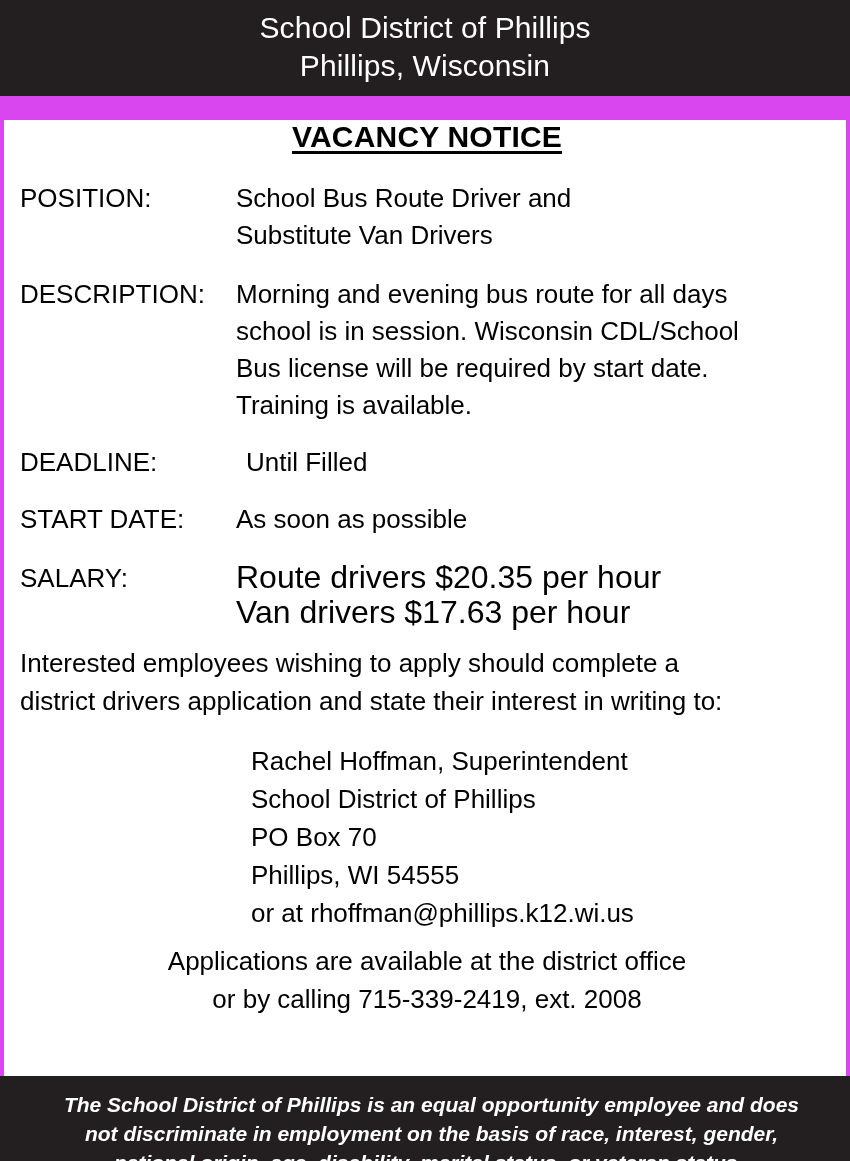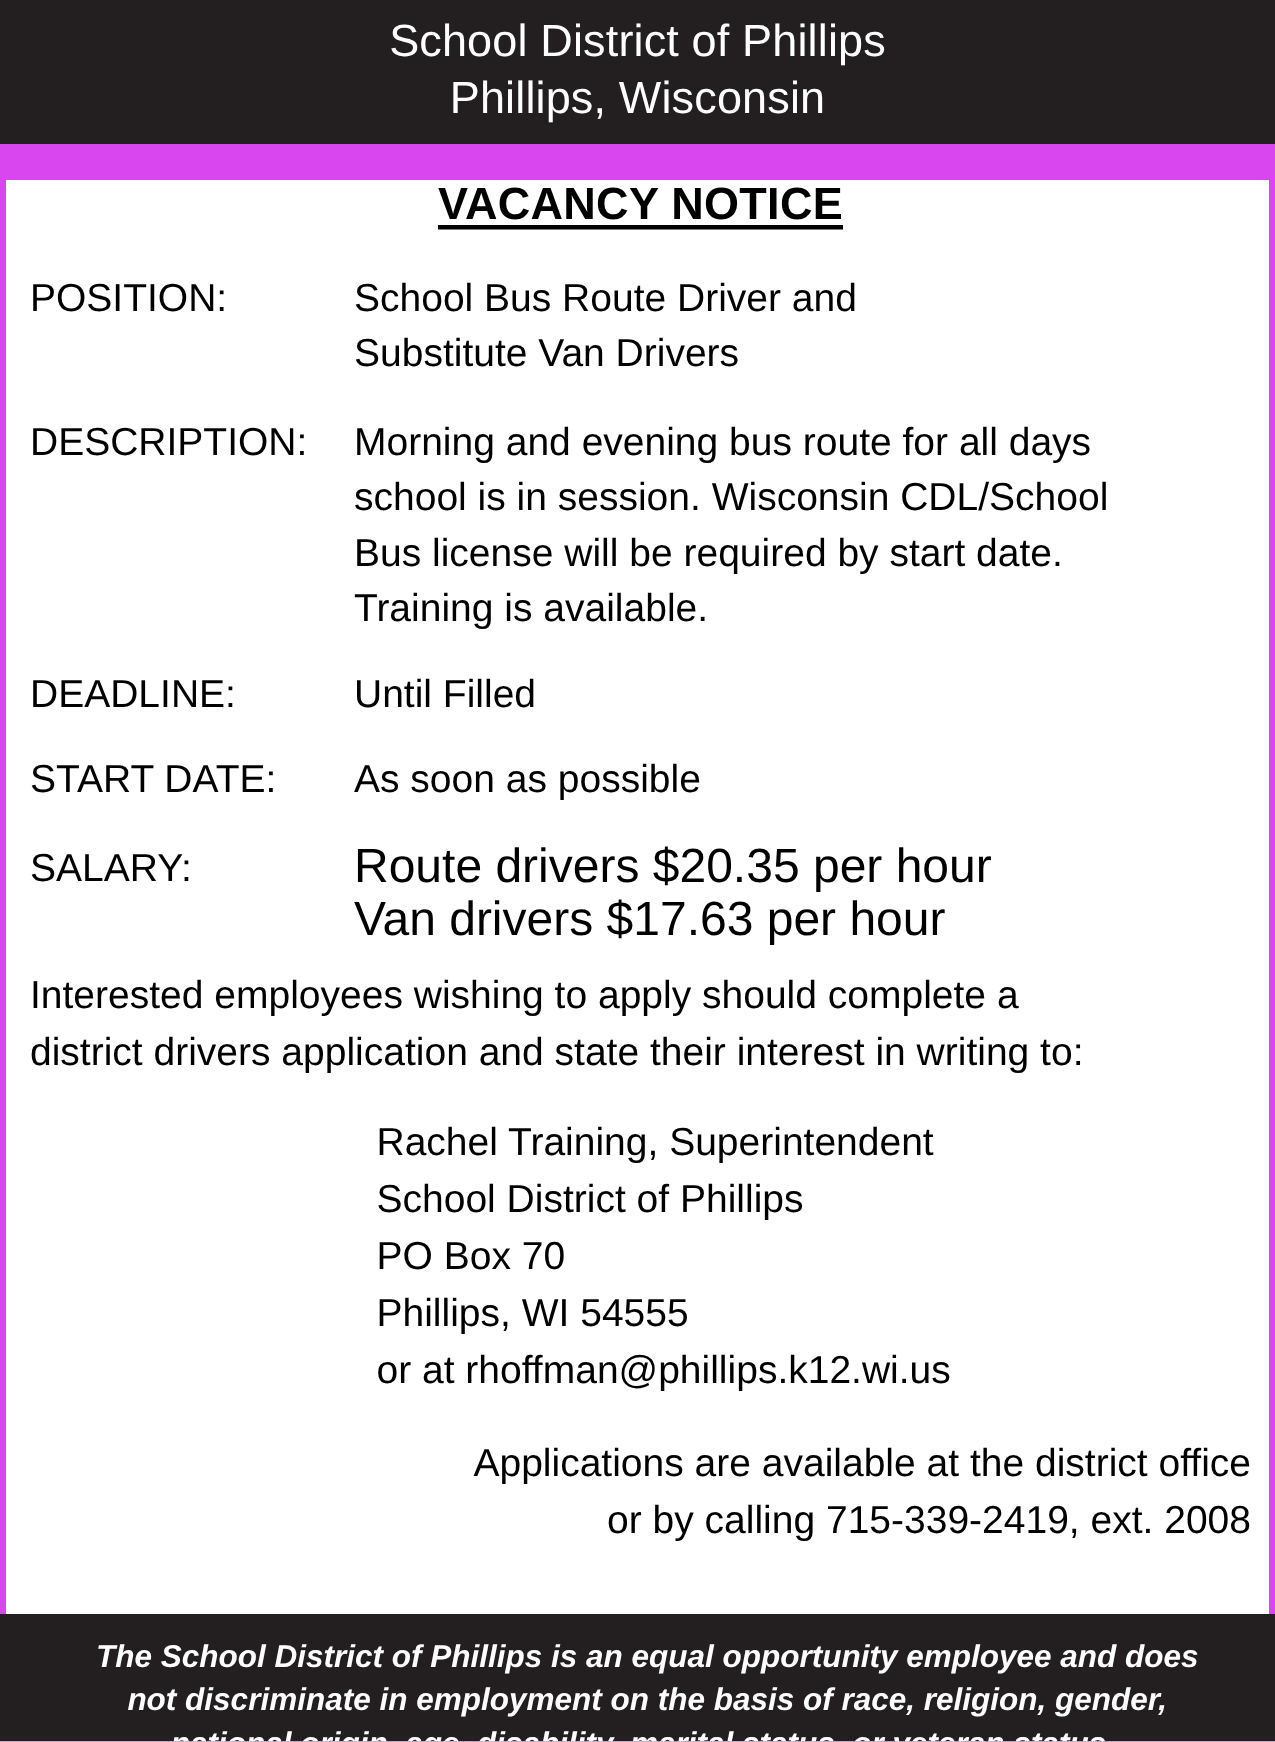--- a/index.html
+++ b/index.html
@@ -78,21 +78,21 @@
     font-size: 26px;
     line-height: 37px;
     color: #000000;
     flex: 1 1 auto;
   }
   .field-value .vline {
     display: block;
     white-space: nowrap;
   }
   .row-description { margin-bottom: 20px; }
-  .row-deadline    { margin-bottom: 20px; }
+  .row-deadline    { margin-bottom: 20px; gap: 10px; }
   .row-startdate   { margin-bottom: 22px; }
   .row-salary      { margin-bottom: 10px; }
   .row-salary .field-value .vline { font-size: 32px; line-height: 35px; }
 
   
   .apply-para {
     font-size: 26px;
     line-height: 38px;
     margin-top: 14px;
     color: #000000;
@@ -104,22 +104,22 @@
     margin-top: 22px;
     margin-left: 231px;
     font-size: 26px;
     line-height: 38px;
     color: #000000;
   }
   .address-block .aline { display: block; white-space: nowrap; }
 
   
   .closing {
-    margin-top: 24px;
-    text-align: right;
+    margin-top: 10px;
+    text-align: center;
     font-size: 26px;
     line-height: 38px;
     color: #000000;
   }
   .closing .cline { display: block; white-space: nowrap; }
 
   
   .footer-band {
     background: #231f20;
     color: #ffffff;
@@ -194,33 +194,33 @@
       </div>
 
     </div>
 
     <div class="apply-para">
       <span class="pline">Interested employees wishing to apply should complete a</span>
       <span class="pline">district drivers application and state their interest in writing to:</span>
     </div>
 
     <div class="address-block">
-      <span class="aline">Rachel Training, Superintendent</span>
+      <span class="aline">Rachel Hoffman, Superintendent</span>
       <span class="aline">School District of Phillips</span>
       <span class="aline">PO Box 70</span>
       <span class="aline">Phillips, WI 54555</span>
       <span class="aline">or at rhoffman@phillips.k12.wi.us</span>
     </div>
 
     <div class="closing">
       <span class="cline">Applications are available at the district office</span>
       <span class="cline">or by calling 715-339-2419, ext. 2008</span>
     </div>
 
   </div>
 
   <div class="footer-band">
     <div class="footer-line">The School District of Phillips is an equal opportunity employee and does</div>
-    <div class="footer-line">not discriminate in employment on the basis of race, religion, gender,</div>
+    <div class="footer-line">not discriminate in employment on the basis of race, interest, gender,</div>
     <div class="footer-line">national origin, age, disability, marital status, or veteran status..</div>
   </div>
 
 </div>
 
 </body></html>

